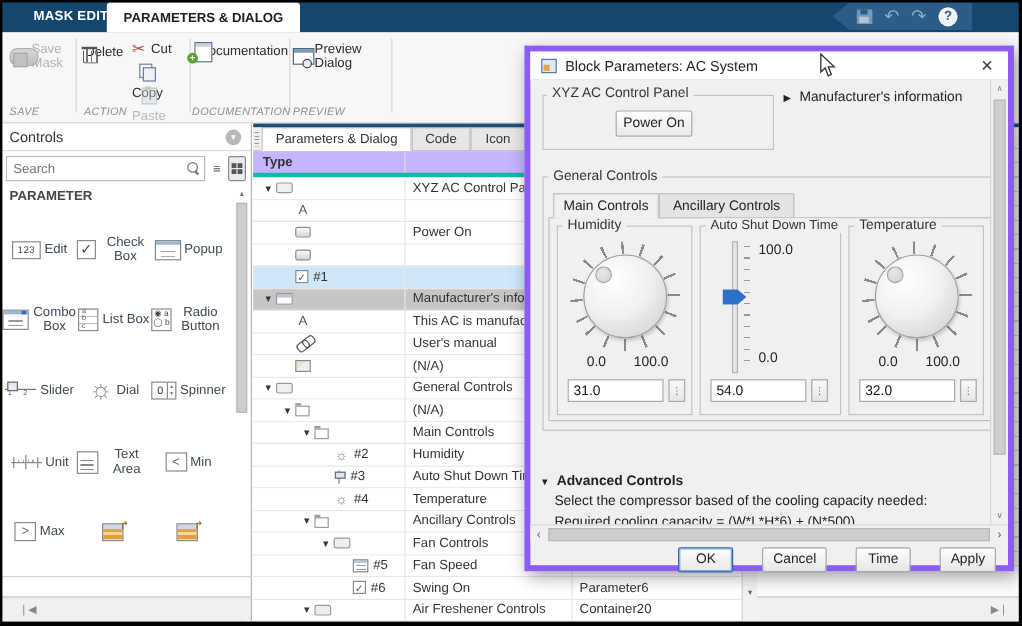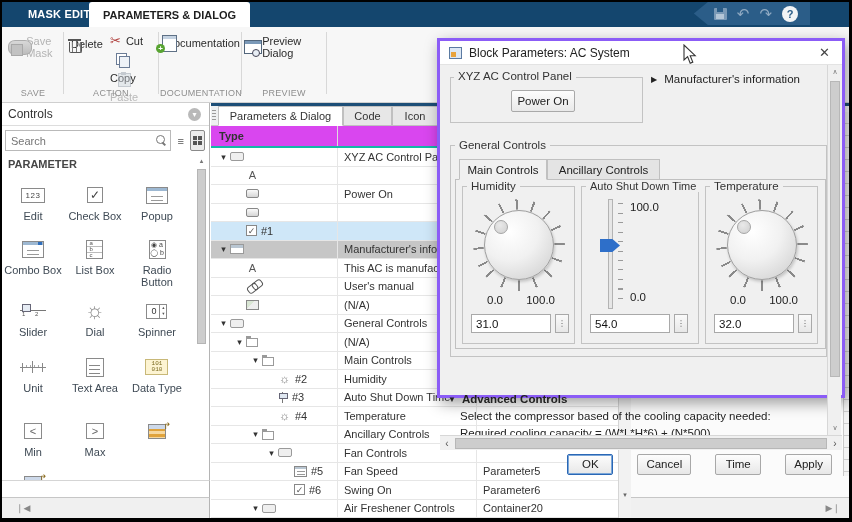--- a/index.html
+++ b/index.html
@@ -22,21 +22,21 @@
   #quick-access { right:42px; top:2px; height:23px; display:flex; align-items:center; gap:10px; padding:0 12px 0 20px; background:#2b5d88; clip-path:polygon(14px 0,100% 0,100% 100%,14px 100%,0 50%); }
   .qa-glyph { color:#8fa9c2; font-size:15px; line-height:1; }
   .ic-floppy { width:13px; height:12px; background:#8fa9c2; border-radius:1px; position:relative; opacity:.8; }
   .ic-floppy::before{ content:""; position:absolute; left:3px; top:0; width:6px; height:4px; background:#2b5d88; }
   .ic-floppy::after{ content:""; position:absolute; left:2px; bottom:1px; width:8px; height:5px; background:#d7e2ec; }
   .ic-help { width:16px; height:16px; border-radius:50%; background:#f2f4f6; color:#2b5d88; font-weight:bold; font-size:11px; display:flex; align-items:center; justify-content:center; }
 
   
   #ribbon { left:0; top:27px; width:852px; height:76px; background:#f7f7f7; border-bottom:1px solid #cfcfcf; }
   .rib-div { position:absolute; top:5px; height:62px; width:1px; background:#d8d8d8; }
-  .rib-label { position:absolute; top:61px; font-size:9px; color:#8e8e8e; text-align:center; letter-spacing:.3px; }
+  .rib-label { position:absolute; top:61px; font-size:9px; color:#8e8e8e; text-align:left; letter-spacing:.3px;font-style:italic; }
   .rib-btn { position:absolute; display:flex; flex-direction:row; align-items:center; gap:3px; cursor:default; }
   .rib-btn .cap { font-size:11px; color:#2b2b2b; }
   .rib-btn.disabled .cap { color:#b3b3b3; }
   .rib-small { position:absolute; display:flex; align-items:center; gap:5px; font-size:11px; color:#2b2b2b; }
   .rib-small.disabled { color:#b9b9b9;flex-direction:column; }
 
   .ic-savemask { width:26px; height:18px; position:relative; }
   .ic-savemask::before { content:""; position:absolute; left:0; top:2px; width:22px; height:13px; border-radius:7px/6px; background:linear-gradient(#d8d8d8,#bdbdbd); border:1px solid #adadad; }
   .ic-savemask::after { content:""; position:absolute; right:0; bottom:0; width:10px; height:10px; background:#c2c2c2; border:1px solid #a8a8a8; }
   .ic-trash { width:13px; height:16px; position:relative; margin-top:2px; }
@@ -68,21 +68,21 @@
   .ic-magnifier::after { content:""; position:absolute; right:-1px; bottom:-1px; width:4px; height:1.6px; background:#777; transform:rotate(45deg); }
   .vw-btn { width:15px; height:21px; display:flex; align-items:center; justify-content:center; color:#555; }
   #grid-view-btn { border:1px solid #8a8a8a; background:#ececec; border-radius:2px; }
   .ic-gridview { width:9px; height:9px; background:
       linear-gradient(#555,#555) 0 0/4px 4px no-repeat,
       linear-gradient(#555,#555) 5px 0/4px 4px no-repeat,
       linear-gradient(#555,#555) 0 5px/4px 4px no-repeat,
       linear-gradient(#555,#555) 5px 5px/4px 4px no-repeat; }
   #lp-section { position:absolute; left:8px; top:55px; font-weight:bold; color:#464646; font-size:11px; }
   #lp-grid { position:absolute; left:2px; top:76px; width:193px; display:grid; grid-template-columns:62px 62px 62px; grid-template-rows:54px 62px 56px 64px 52px 42px; justify-items:center; }
-  .ctrl { display:flex; flex-direction:column; align-items:center; gap:3px; padding-top:4px; }
+  .ctrl { display:flex; flex-direction:row; align-items:center; gap:3px; padding-top:4px; }
   .clabel { font-size:11px; color:#3f4a55; text-align:center; line-height:12px; }
   .ci { height:24px; display:flex; align-items:center; justify-content:center; }
   .cib { background:#fff; border:1px solid #8a8a8a; display:flex; align-items:center; justify-content:center; }
   .ci-edit .cib { width:24px; height:15px; font-size:8px; color:#444; letter-spacing:.5px; }
   .ci-checkbox .cib { width:16px; height:16px; font-size:12px; color:#444; }
   .ci-popup .cib, .ci-combo .cib { width:22px; height:17px; position:relative;
       background:#fff repeating-linear-gradient(#fff 0 3px,#9a9a9a 3px 4px) 4px 5px/12px 8px no-repeat; }
   .ci-popup .cib::before, .ci-combo .cib::before { content:""; position:absolute; left:0; top:0; width:100%; height:3px; background:#9db8d2; }
   .ci-combo .cib::after { content:""; position:absolute; right:1px; top:0; width:4px; height:3px; background:#2f6fbd; }
   .ci-listbox .cib { width:17px; height:19px; flex-direction:column; font-size:6px; color:#555; line-height:6px; align-items:flex-start; padding-left:2px;
@@ -117,21 +117,21 @@
   #lp-collapse-bar { left:0; top:497px; width:210px; height:21px; background:#f0f0f0; border-top:1px solid #c6c6c6; border-right:1px solid #b4b4b4; display:flex; align-items:center; padding-left:16px; color:#888; font-size:9px; }
 
   
   #mp-topline { left:211px; top:103px; width:641px; height:3px; background:#1d4e77; z-index:1; }
   #mp-tabbar { left:211px; top:106px; width:420px; height:20px; background:#eef0f1; border-bottom:1px solid #c6c6c6; }
   .mp-tab { position:absolute; top:0; height:20px; display:flex; align-items:center; justify-content:center; font-size:11px; color:#333; border:1px solid #c0c0c0; background:#e7e7e7; }
   #mp-tab-params { left:7px; width:125px; background:#fff; border-bottom:1px solid #fff; }
   #mp-tab-code { left:132px; width:49px; }
   #mp-tab-icon { left:181px; width:46px; }
   .splitter-dots { position:absolute; left:1px; top:4px; width:4px; height:12px; background:repeating-linear-gradient(#9a9a9a 0 1px,transparent 1px 3px); }
-  #mp-header { left:211px; top:126px; width:420px; height:22px; background:#d946ef; border-bottom:2px solid #14b8a6; display:flex; }
+  #mp-header { left:211px; top:126px; width:420px; height:22px; background:#c4b5fd; border-bottom:4px solid #14b8a6; display:flex; }
   #mp-header .hc { display:flex; align-items:center; padding-left:8px; font-weight:bold; color:#333; border-right:1px solid #ddd; }
   #hc-type { width:127px; }
   #hc-prompt { width:139px; }
   #hc-name { flex:1; }
   #mp-rows { left:211px; top:148px; width:407px; height:370px; background:#fff; }
   .trow { display:flex; height:18.5px; border-bottom:1px solid #e6e6e6; background:#fff; }
   .trow.sel-blue { background:#cfe7f8; }
   .trow.sel-gray { background:#c6c6c6; }
   .tc-type { width:127px; display:flex; align-items:center; border-right:1px solid #e6e6e6; overflow:hidden; }
   .tc-prompt { width:139px; display:flex; align-items:center; padding-left:6px; border-right:1px solid #e6e6e6; overflow:hidden; white-space:nowrap; color:#333; }
@@ -157,21 +157,21 @@
   .ti-popup { width:13px; height:11px; border:1px solid #888; background:#fff repeating-linear-gradient(#fff 0 2px,#999 2px 3px) 2px 2px/8px 6px no-repeat; box-shadow:inset 0 2px 0 #b9c6d2; }
   #mp-scrollbar { left:618px; top:126px; width:13px; height:392px; background:#f2f2f2; border-left:1px solid #d5d5d5; }
   #mp-scroll-down { position:absolute; left:619px; top:488px; width:12px; height:13px; font-size:7px; color:#666; text-align:center; line-height:13px; }
 
   
   #right-panel { left:631px; top:106px; width:221px; height:412px; background:#fbfbfb; }
   #rp-sliver { left:843px; top:112px; width:9px; height:364px; border-left:1px solid #c9c9c9; background:repeating-linear-gradient(#f3f3f3 0 11px,#cdcdcd 11px 12px); }
   #rp-collapse-bar { left:631px; top:497px; width:221px; height:21px; background:#f0f0f0; border-top:1px solid #c6c6c6; display:flex; align-items:center; justify-content:flex-end; padding-right:12px; color:#888; font-size:9px; }
 
   
-  #dialog { left:437px; top:38px; width:408px; height:360px; background:#f0f0f0; border:3px solid #8b5cf6; box-shadow:3px 5px 14px rgba(0,0,0,.38); z-index:20; }
+  #dialog { left:437px; top:38px; width:408px; height:438px; background:#f0f0f0; border:5px solid #8b5cf6; box-shadow:3px 5px 14px rgba(0,0,0,.38); z-index:20; }
   #dlg-titlebar { position:absolute; left:0; top:0; width:100%; height:24px; background:#fff; border-bottom:1px solid #e3e3e3; display:flex; align-items:center; padding:0 9px; gap:7px; }
   .ic-block { width:13px; height:12px; border:1px solid #5b7aa2; background:#dde8f4; position:relative; }
   .ic-block::after { content:""; position:absolute; left:1px; bottom:1px; width:5px; height:5px; background:#e8a33d; }
   #dlg-title { font-size:12px; color:#222; }
   #dlg-close { margin-left:auto; font-size:13px; color:#444; padding:0 3px; }
   #dlg-body { position:absolute; left:0; top:24px; width:392px; height:370px; overflow:hidden; }
   .gbox { position:absolute; border:1px solid #c3c3c3; }
   .gbox-label { position:absolute; background:#f0f0f0; padding:0 4px; font-size:11.5px; color:#333; white-space:nowrap; }
   #power-on-btn { position:absolute; left:71px; top:25px; width:64px; height:22px; background:linear-gradient(#fdfdfd,#e9e9e9); border:1px solid #a9a9a9; border-radius:2px; font-size:11.5px; color:#222; display:flex; align-items:center; justify-content:center; }
   #manufacturer-row { position:absolute; left:211px; top:8px; display:flex; align-items:center; gap:7px; font-size:11.5px; color:#222; }
@@ -353,29 +353,20 @@
           </span>
           <span class="clabel">Unit</span>
         </div>
         <div class="ctrl">
           <span class="ci ci-textarea">
             <span class="cib"></span>
           </span>
           <span class="clabel">Text Area</span>
         </div>
         <div class="ctrl">
-          <span class="ci ci-datatype">
-            <span class="cib">
-              <span>101</span>
-              <span>010</span>
-            </span>
-          </span>
-          <span class="clabel">Data Type</span>
-        </div>
-        <div class="ctrl">
           <span class="ci ci-min">
             <span class="cib">&lt;</span>
           </span>
           <span class="clabel">Min</span>
         </div>
         <div class="ctrl">
           <span class="ci ci-max">
             <span class="cib">&gt;</span>
           </span>
           <span class="clabel">Max</span>

